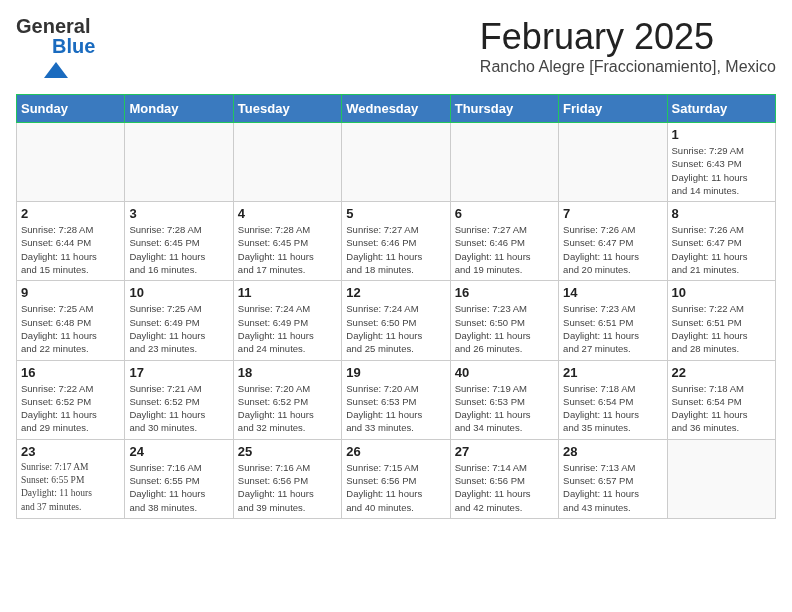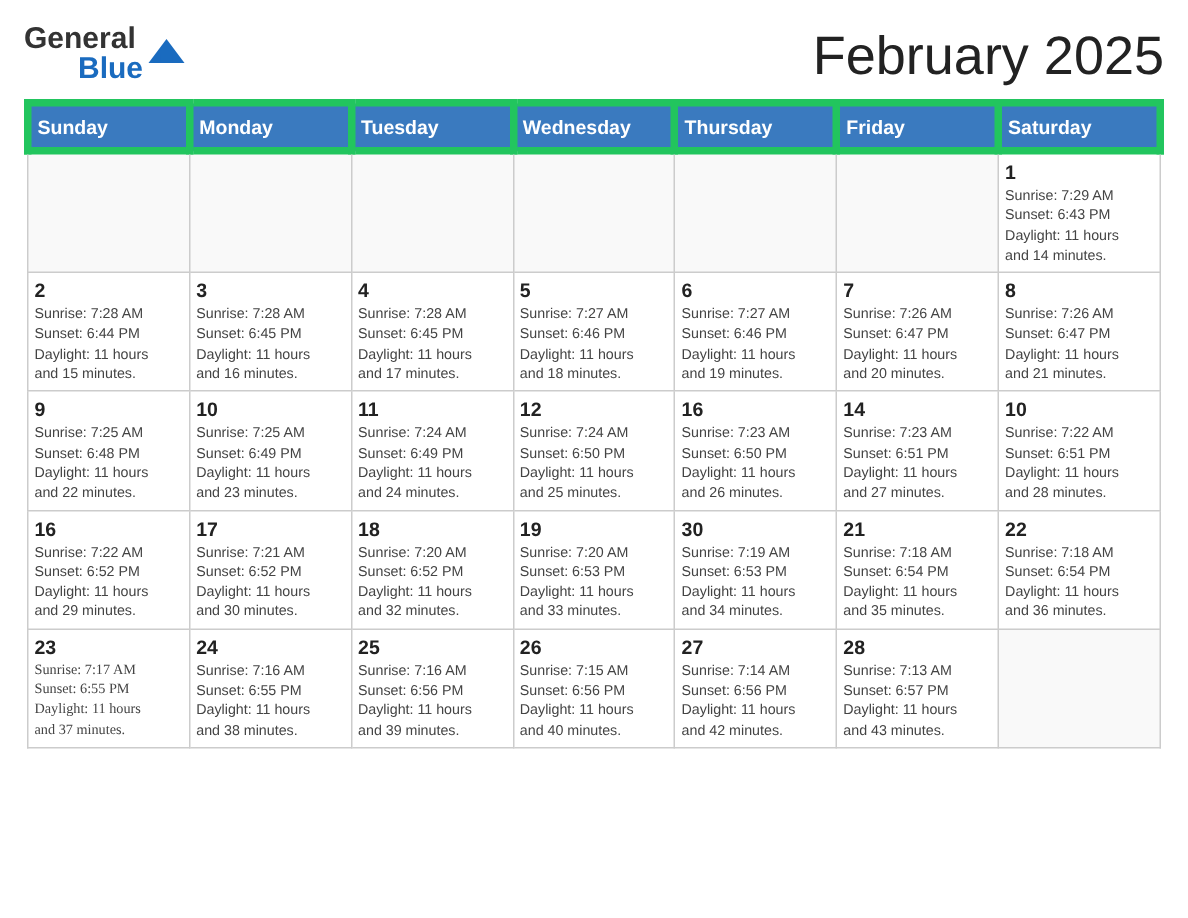--- a/index.html
+++ b/index.html
@@ -38,21 +38,21 @@
       border-collapse: collapse;
       border: 1px solid #ccc;
     }
     .calendar th {
       background-color: #3a7abf;
       color: #fff;
       font-size: 13px;
       font-weight: bold;
       padding: 6px 4px;
       text-align: left;
-      border: 5px solid #22c55e;
+      border: 1px solid #22c55e;
     }
     .calendar td {
       border: 1px solid #ccc;
       vertical-align: top;
       padding: 4px;
       width: calc(100% / 7);
       min-height: 80px;
       font-size: 10px;
       color: #333;
       background: #fff;
@@ -71,33 +71,34 @@
       font-size: 9.5px;
       color: #444;
       line-height: 1.4;
     }
   </style>
 </head>
 <body>
 
 <div class="header-area">
   <div class="logo">
-    <div style="display:flex;align-items:center;gap:2px;">
+    <div style="display:flex;align-items:center;gap:2px;flex-direction:column;">
       <span style="display:inline-flex;flex-direction:column;line-height:1;">
         <span style="font-size:20px;font-weight:bold;color:#333;">General</span>
         <span style="font-size:20px;font-weight:bold;color:#1a6bbf;margin-left:36px;">Blue</span>
       </span>
       <svg width="28" height="28" viewBox="0 0 28 28">
         <polygon points="14,4 26,20 2,20" fill="#1a6bbf"></polygon>
         <rect x="10" y="14" width="8" height="6" fill="#1a6bbf"></rect>
       </svg>
     </div>
   </div>
   <div class="title-area">
     <div class="main-title">February 2025</div>
+    <div class="subtitle">Rancho Alegre [Fraccionamiento], Mexico</div>
   </div>
 </div>
 
 <table class="calendar">
   <thead>
     <tr>
     <th>Sunday</th>
         <th>Monday</th>
         <th>Tuesday</th>
         <th>Wednesday</th>
@@ -247,21 +248,21 @@
 and 32 minutes.</div>
         </td>
         <td>
           <span class="day-number">19</span>
           <div class="day-info" style="white-space: pre-line;">Sunrise: 7:20 AM
 Sunset: 6:53 PM
 Daylight: 11 hours
 and 33 minutes.</div>
         </td>
         <td>
-          <span class="day-number">30</span>
+          <span class="day-number">40</span>
           <div class="day-info" style="white-space: pre-line;">Sunrise: 7:19 AM
 Sunset: 6:53 PM
 Daylight: 11 hours
 and 34 minutes.</div>
         </td>
         <td>
           <span class="day-number">21</span>
           <div class="day-info" style="white-space: pre-line;">Sunrise: 7:18 AM
 Sunset: 6:54 PM
 Daylight: 11 hours

